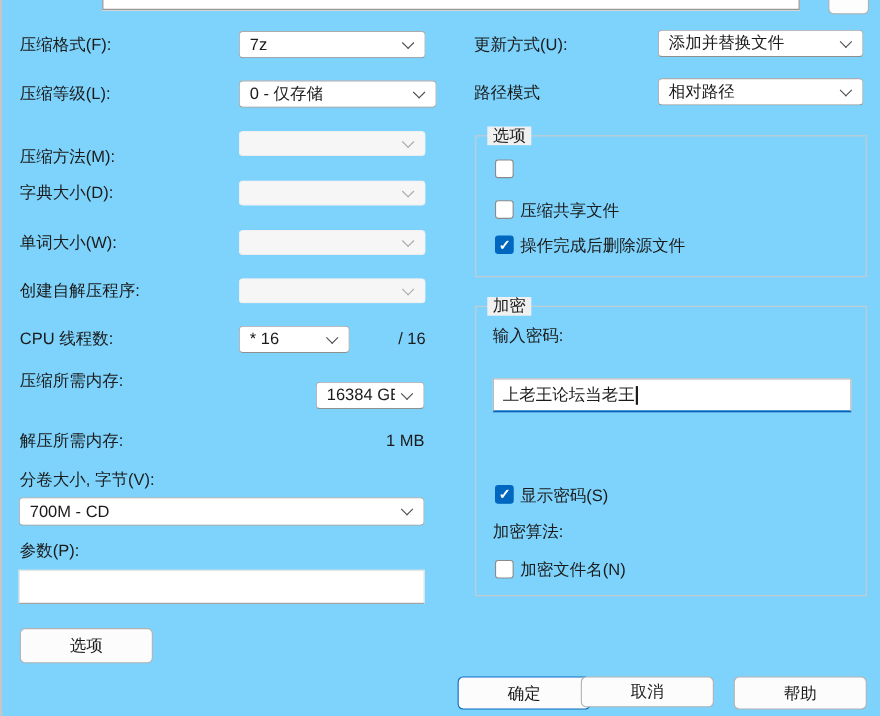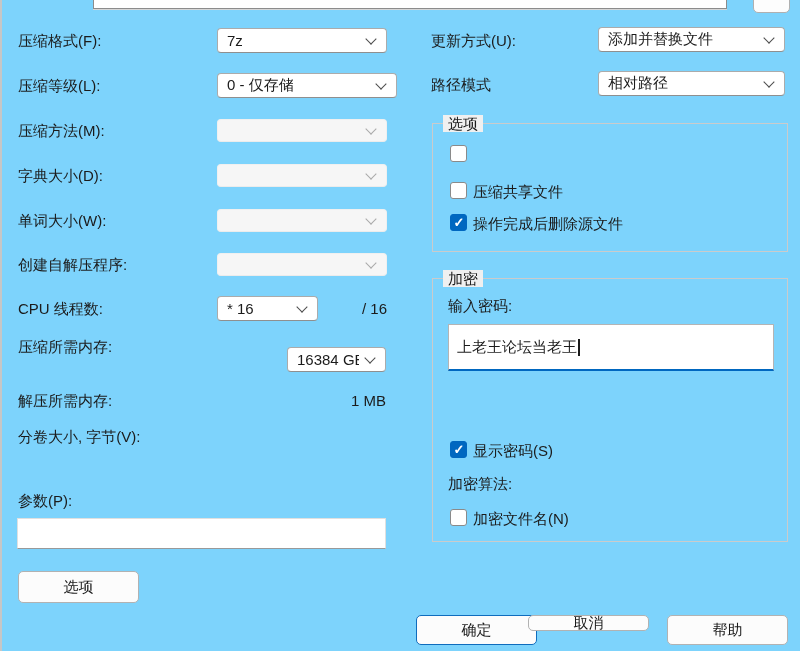--- a/index.html
+++ b/index.html
@@ -77,21 +77,21 @@
     <span class="txt">7z</span>
     <span class="chev"></span>
   </div>
 
   <div class="lbl" style="left:18px;top:77px">压缩等级(L):</div>
   <div class="combo" style="left:217px;top:73px;width:180px;height:25px">
     <span class="txt">0 - 仅存储</span>
     <span class="chev"></span>
   </div>
 
-  <div class="lbl" style="left:18px;top:122px">压缩方法(M):</div>
+  <div class="lbl" style="left:18px;top:134px">压缩方法(M):</div>
   <div class="combo disabled" style="left:217px;top:119px;width:170px;height:23px">
     <span class="txt"></span>
     <span class="chev"></span>
   </div>
 
   <div class="lbl" style="left:18px;top:167px">字典大小(D):</div>
   <div class="combo disabled" style="left:217px;top:164px;width:170px;height:23px">
     <span class="txt"></span>
     <span class="chev"></span>
   </div>
@@ -118,20 +118,24 @@
   <div class="lbl" style="left:18px;top:338px">压缩所需内存:</div>
   <div class="combo" style="left:287px;top:347px;width:99px;height:25px">
     <span class="txt">16384 GB</span>
     <span class="chev"></span>
   </div>
 
   <div class="lbl" style="left:18px;top:392px">解压所需内存:</div>
   <div class="val" style="left:330px;top:392px;width:56px;text-align:right">1 MB</div>
 
   <div class="lbl" style="left:18px;top:428px">分卷大小, 字节(V):</div>
+  <div class="combo" style="left:17px;top:452px;width:369px;height:26px">
+    <span class="txt">700M - CD</span>
+    <span class="chev"></span>
+  </div>
 
   <div class="lbl" style="left:18px;top:492px">参数(P):</div>
   <div class="textinput" style="left:17px;top:518px;width:369px;height:31px">
     <span></span>
   </div>
 
   <div class="btn" style="left:18px;top:571px;width:121px;height:32px">
     <span>选项</span>
   </div>
 
@@ -155,36 +159,36 @@
   <span class="checkbox" style="left:450px;top:182px"></span>
   <div class="lbl" style="left:473px;top:183px">压缩共享文件</div>
 
   <span class="checkbox checked" style="left:450px;top:214px"></span>
   <div class="lbl" style="left:473px;top:215px">操作完成后删除源文件</div>
 
   <div class="groupbox" style="left:432px;top:278px;width:356px;height:264px"></div>
   <div class="group-title" style="left:443px;top:270px">加密</div>
 
   <div class="lbl" style="left:448px;top:297px">输入密码:</div>
-  <div class="textinput focused" style="left:448px;top:324px;width:326px;height:47px">
+  <div class="textinput focused" style="left:448px;top:344px;width:326px;height:31px">
     <span>上老王论坛当老王</span>
       <span class="caret"></span>
   </div>
 
   <span class="checkbox checked" style="left:450px;top:441px"></span>
   <div class="lbl" style="left:473px;top:442px">显示密码(S)</div>
 
   <div class="lbl" style="left:448px;top:475px">加密算法:</div>
 
   <span class="checkbox" style="left:450px;top:509px"></span>
   <div class="lbl" style="left:473px;top:510px">加密文件名(N)</div>
 
   <div class="btn primary" style="left:389px;top:615px;width:121px;height:30px">
     <span>确定</span>
   </div>
-  <div class="btn" style="left:528px;top:615px;width:121px;height:16px">
+  <div class="btn" style="left:528px;top:615px;width:121px;height:28px">
     <span>取消</span>
   </div>
   <div class="btn" style="left:667px;top:615px;width:121px;height:30px">
     <span>帮助</span>
   </div>
 
 </div>
 
 </body></html>

